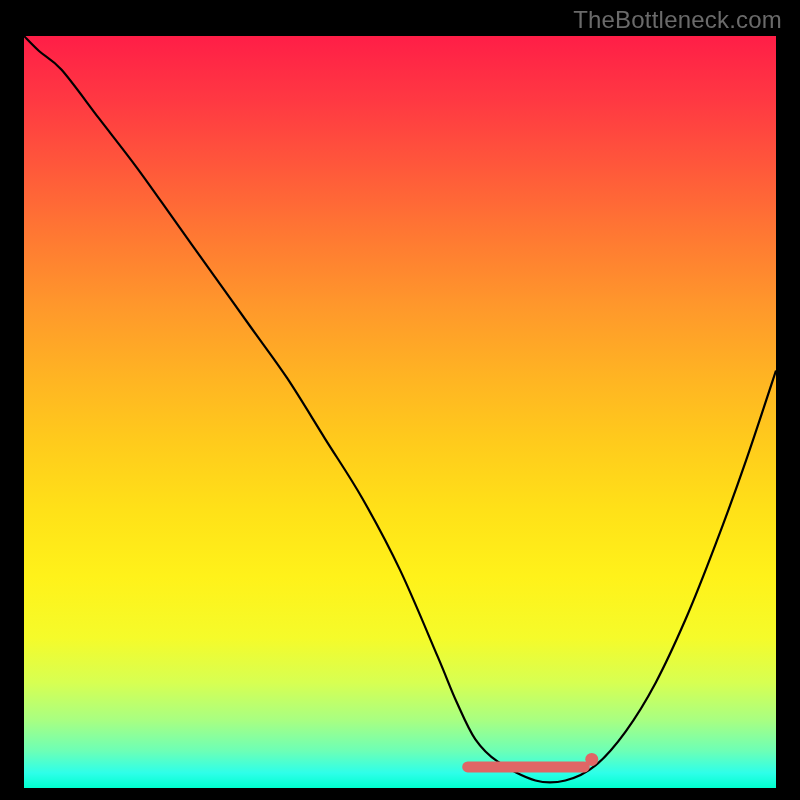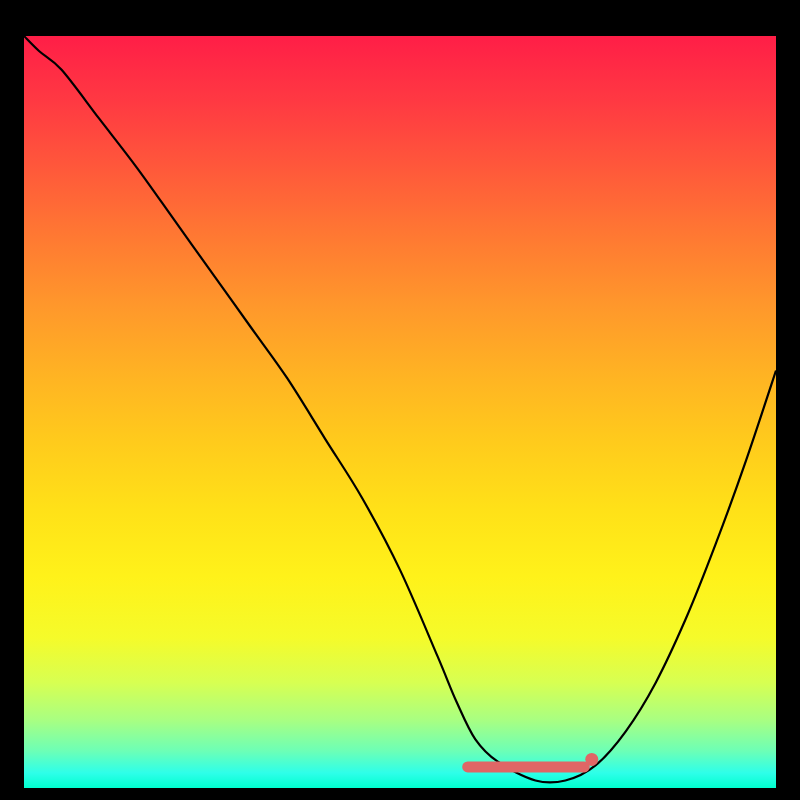--- a/index.html
+++ b/index.html
@@ -60,20 +60,21 @@
     fill: none;
   }
   .floor-dot {
     fill: #e06666;
   }
 </style>
 </head>
 <body>
 
 <div class="container">
+  <div class="watermark">TheBottleneck.com</div>
 
   <div class="plot-area">
     <svg class="curve-svg" viewBox="0 0 752 752" preserveAspectRatio="none">
       <path fill="none" stroke="#000" stroke-width="2.2" stroke-linejoin="round" d="M 0.0 0.0 C 2.5 2.5, 8.8 9.4, 15.0 15.0 C 21.3 20.7, 27.6 22.6, 37.6 33.8 C 47.6 45.1, 62.7 66.4, 75.2 82.7 C 87.7 99.0, 100.3 114.7, 112.8 131.6 C 125.3 148.5, 137.9 166.7, 150.4 184.2 C 162.9 201.8, 175.5 219.3, 188.0 236.9 C 200.5 254.4, 213.1 272.0, 225.6 289.5 C 238.1 307.1, 250.7 323.4, 263.2 342.2 C 275.7 361.0, 288.3 382.3, 300.8 402.3 C 313.3 422.4, 325.9 440.5, 338.4 462.5 C 350.9 484.4, 363.5 507.6, 376.0 533.9 C 388.5 560.2, 404.2 598.5, 413.6 620.4 C 423.0 642.3, 426.1 651.7, 432.4 665.5 C 438.7 679.3, 444.3 693.1, 451.2 703.1 C 458.1 713.1, 463.7 718.8, 473.8 725.7 C 483.8 732.6, 500.1 741.3, 511.4 744.5 C 522.6 747.6, 531.4 747.0, 541.4 744.5 C 551.5 742.0, 561.5 737.6, 571.5 729.4 C 581.5 721.3, 591.6 709.4, 601.6 695.6 C 611.6 681.8, 621.7 665.5, 631.7 646.7 C 641.7 627.9, 651.7 606.0, 661.8 582.8 C 671.8 559.6, 681.8 533.9, 691.8 507.6 C 701.9 481.3, 711.9 453.7, 721.9 424.9 C 731.9 396.1, 747.0 349.7, 752.0 334.6"></path>
       <line class="floor-band" x1="443.67999999999995" y1="730.944" x2="560.24" y2="730.944"></line>
       <circle class="floor-dot" cx="567.76" cy="723.424" r="6.5"></circle>
     </svg>
   </div>
 </div>
 

